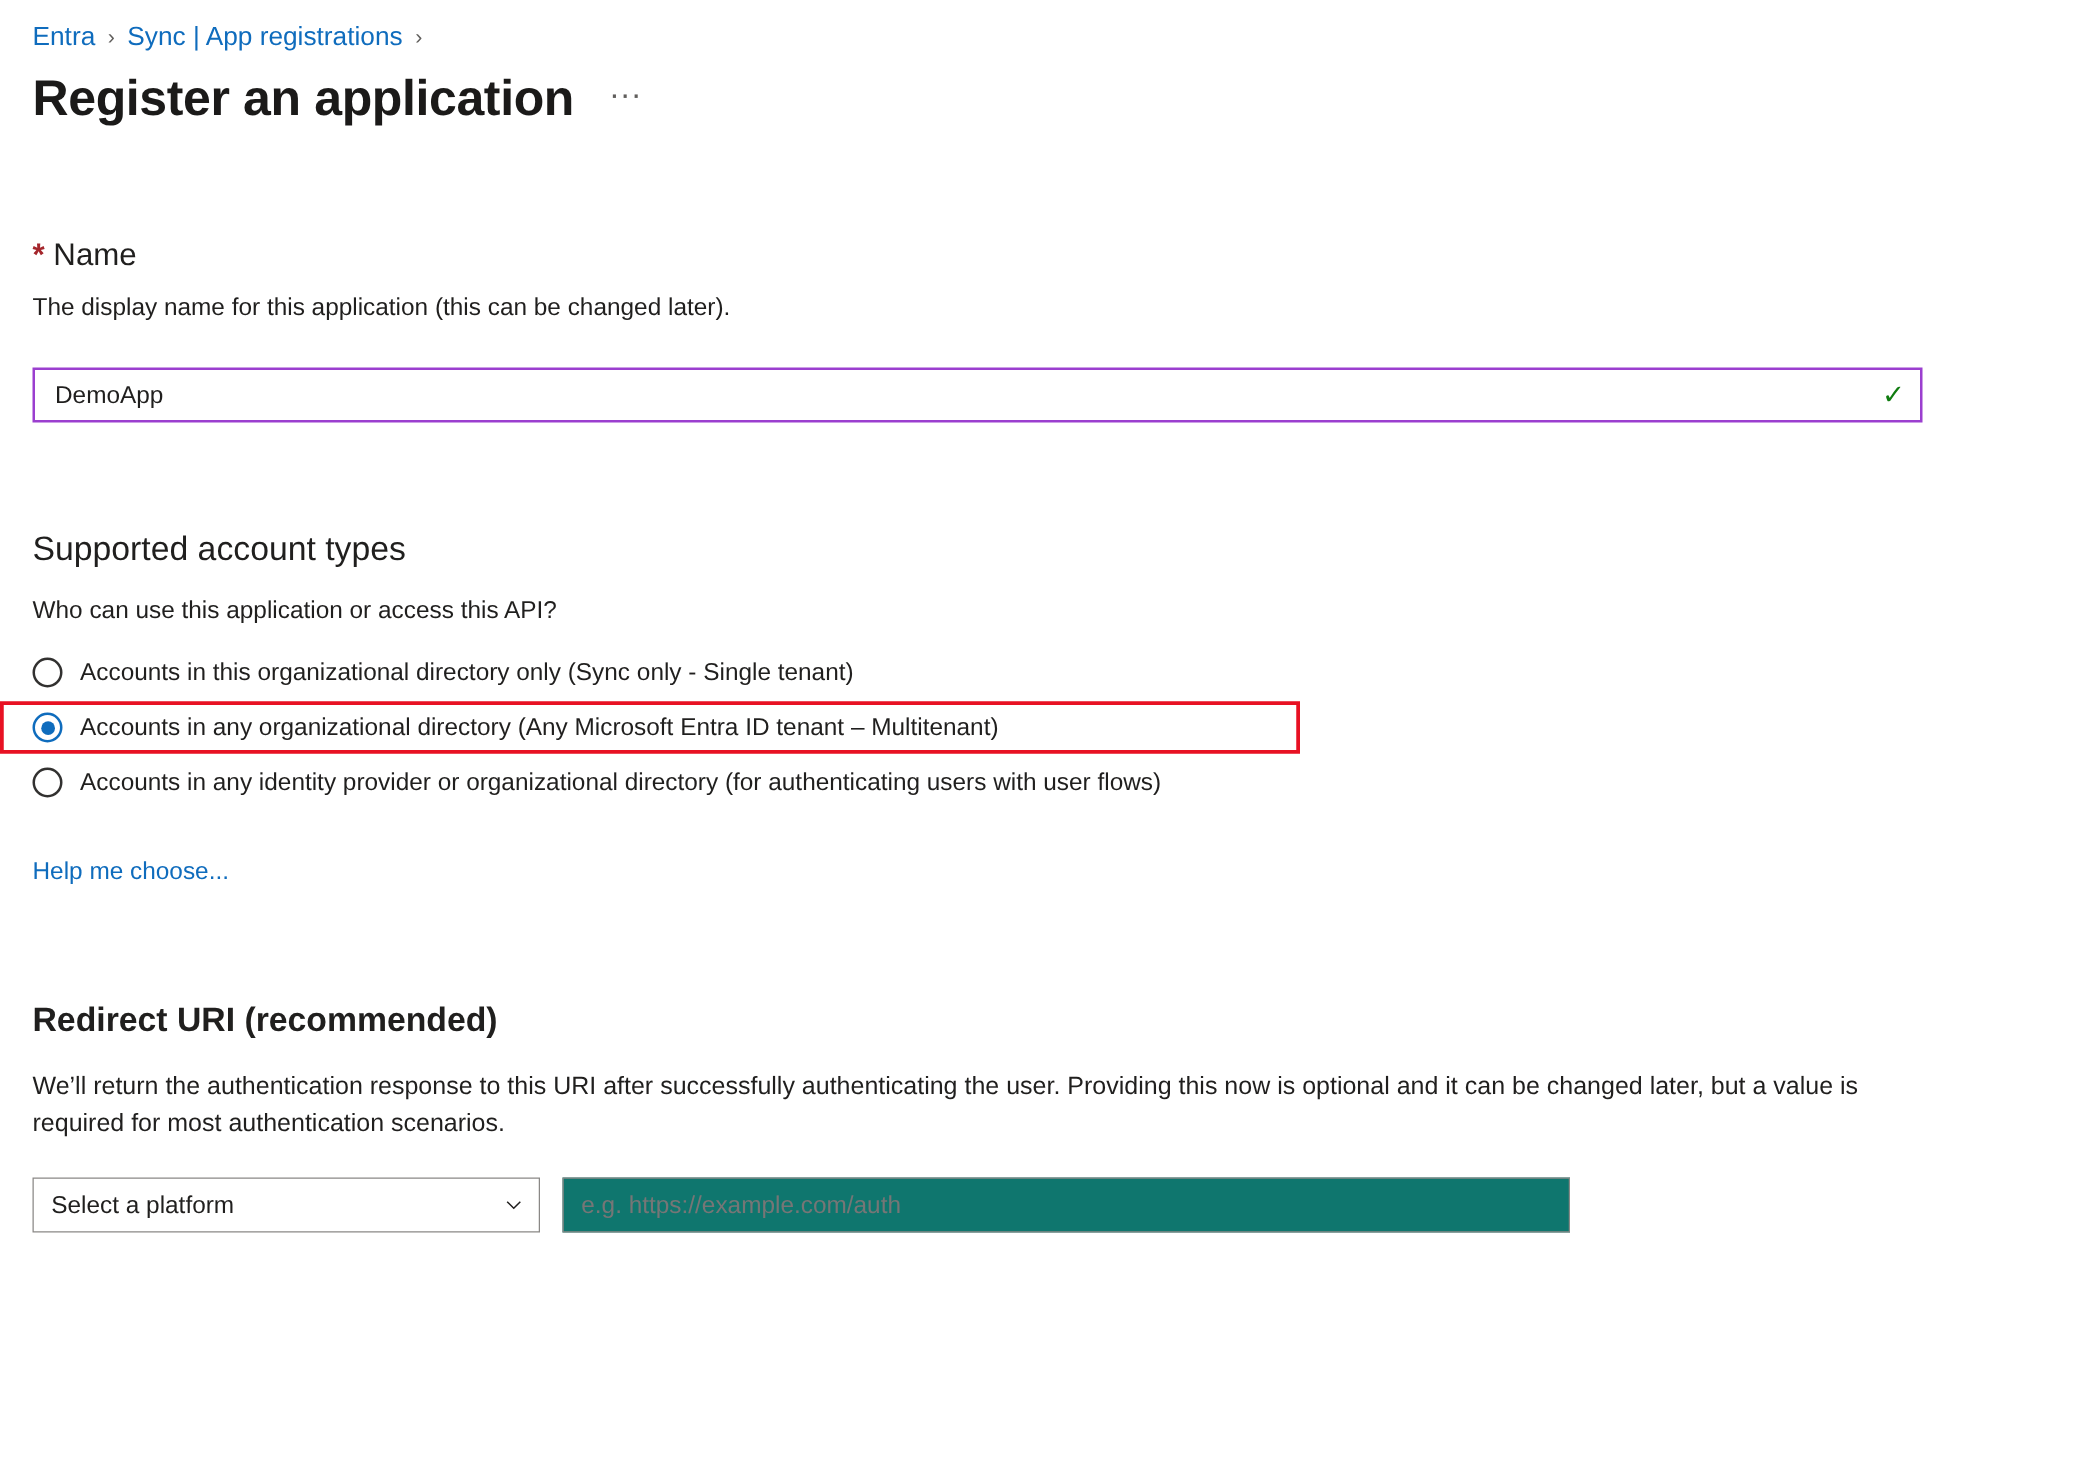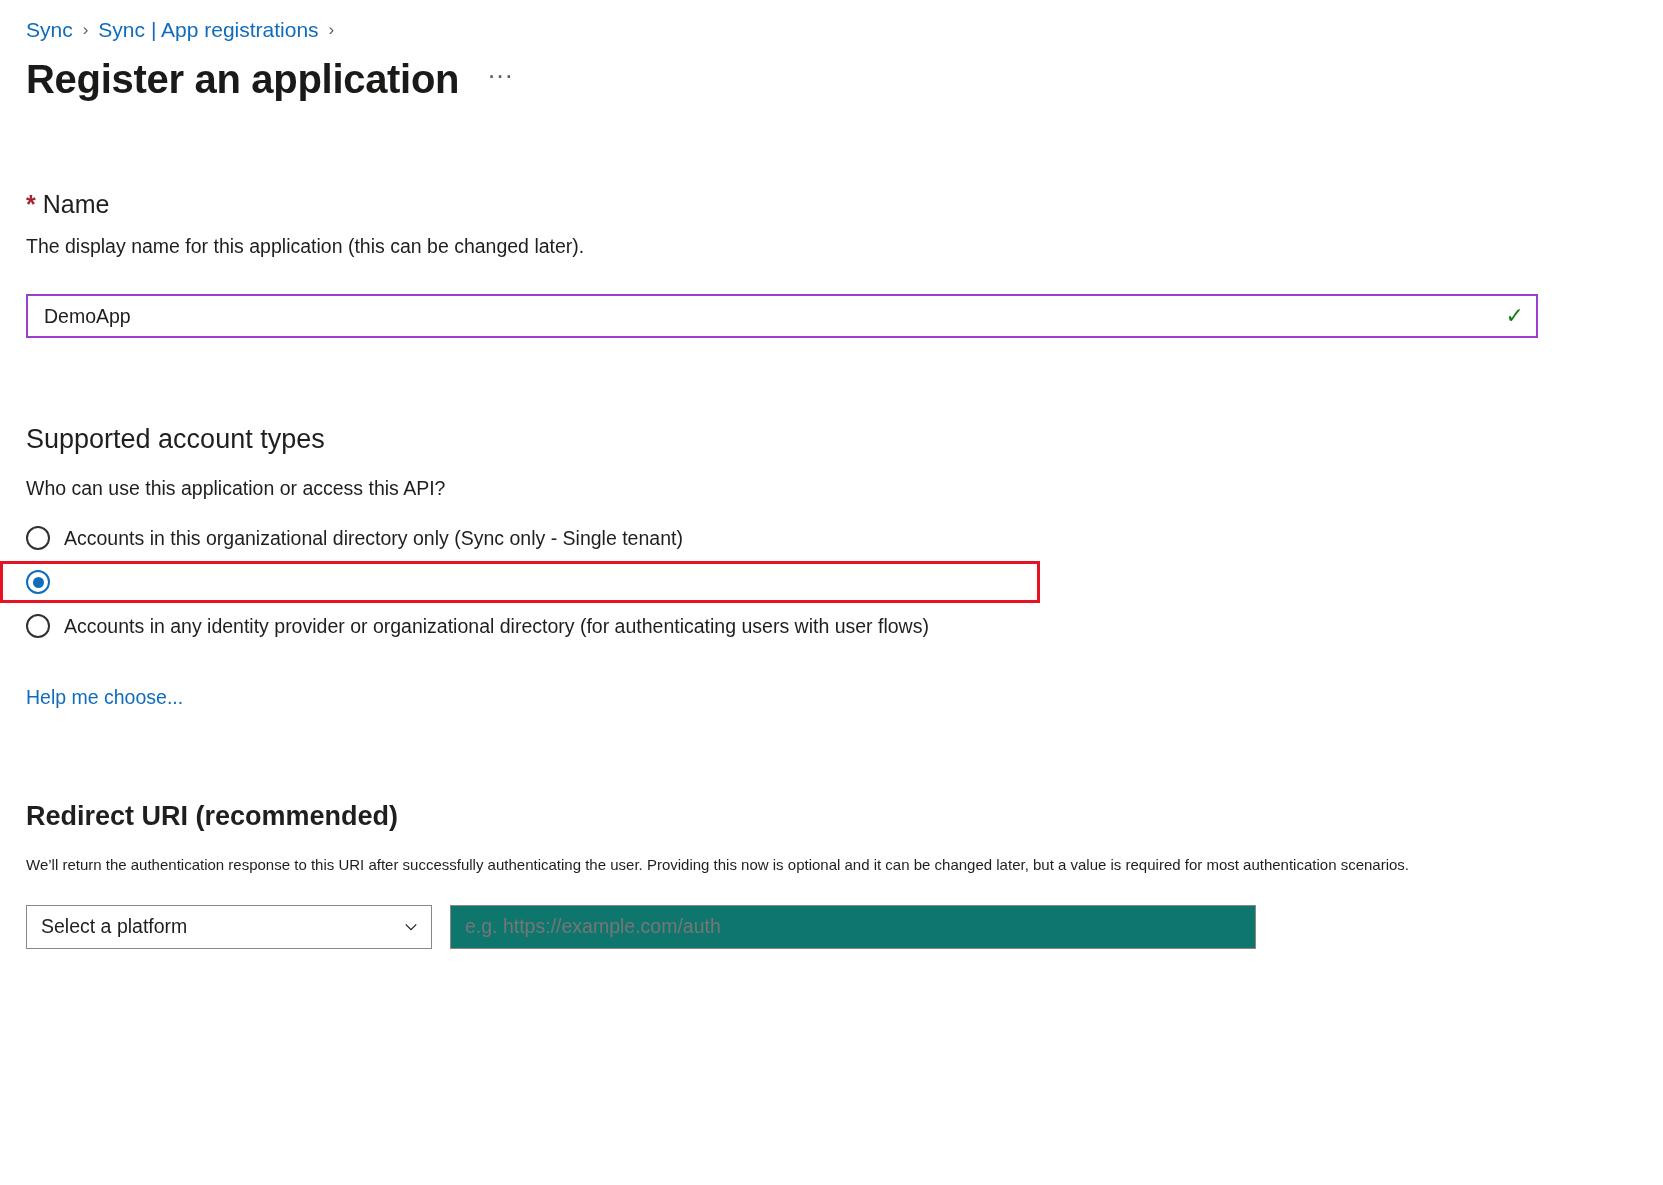--- a/index.html
+++ b/index.html
@@ -182,21 +182,21 @@
   }
 
   
   .redirect-heading {
     font-size: 27px;
     font-weight: 700;
     margin-top: 92px;
     color: #201f1e;
   }
   .redirect-desc {
-    font-size: 15px;
+    font-size: 20px;
     color: #201f1e;
     margin-top: 22px;
     line-height: 1.5;
     max-width: 1500px;
   }
   .redirect-row {
     display: flex;
     align-items: center;
     gap: 18px;
     margin-top: 28px;
@@ -241,21 +241,21 @@
     outline: none;
   }
   .uri-input::placeholder { color: #767676; }
 </style>
 </head>
 <body>
 
 <div class="page">
 
   <div class="breadcrumb">
-    <a>Sync</a>
+    <a>Entra</a>
     <span class="sep">›</span>
     <a>Sync | App registrations</a>
     <span class="sep">›</span>
   </div>
 
   <div class="title-row">
     <div class="page-title">Register an application</div>
     <div class="ellipsis-btn">···</div>
   </div>
 
@@ -275,20 +275,21 @@
     <div class="section-heading">Supported account types</div>
     <div class="section-sub">Who can use this application or access this API?</div>
 
     <div class="radio-list">
       <div class="radio-row">
         <span class="radio-circle"></span>
         <span class="radio-label">Accounts in this organizational directory only (Sync only - Single tenant)</span>
       </div>
       <div class="radio-row highlighted">
         <span class="radio-circle checked"></span>
+        <span class="radio-label">Accounts in any organizational directory (Any Microsoft Entra ID tenant – Multitenant)</span>
       </div>
       <div class="radio-row">
         <span class="radio-circle"></span>
         <span class="radio-label">Accounts in any identity provider or organizational directory (for authenticating users with user flows)</span>
       </div>
     </div>
 
     <a class="link">Help me choose...</a>
   </div>
 

